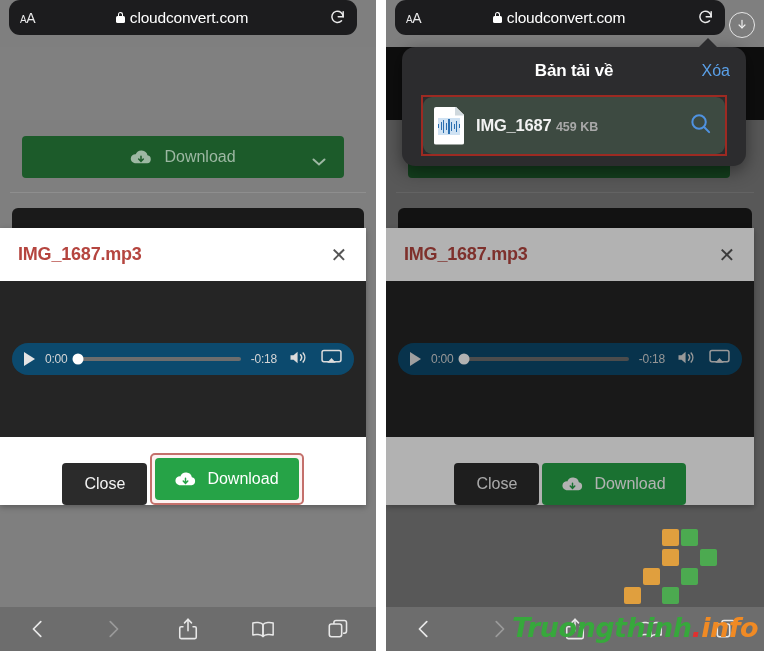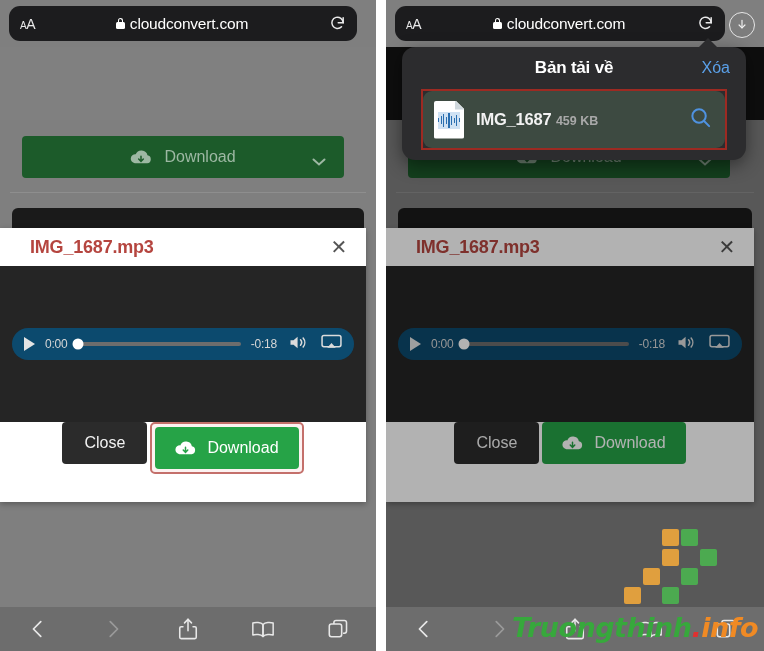--- a/index.html
+++ b/index.html
@@ -28,21 +28,21 @@
   .panel.right { left: 386px; width: 378px; }
 
   
   .safari-top {
     position: absolute; top: 0; left: 0; right: 0;
     height: 47px;
     background: #7f7f7f;
   }
   .addr-bar {
     position: absolute;
-    top: 6px; left: 9px;
+    top: 0; left: 9px;
     height: 35px;
     background: #1c1c1e;
     border-radius: 11px;
     display: flex; align-items: center;
     padding: 0 11px;
   }
   .panel.left .addr-bar  { width: 348px; }
   .panel.right .addr-bar { width: 330px; }
   .aa {
     color: #e9e9ea;
@@ -196,23 +196,23 @@
   
   .modal {
     position: absolute;
     left: 0; width: 366px;
     top: 228px;
     background: #ffffff;
     box-shadow: 0 2px 6px rgba(0,0,0,0.3);
   }
   .panel.right .modal { width: 368px; }
   .modal-head {
-    height: 38px;
+    height: 53px;
     display: flex; align-items: center;
-    padding: 0 16px 0 30px;
+    padding: 0 16px 0 18px;
     background: #fff;
   }
   .modal-title {
     flex: 1 1 auto;
     color: #b5453f;
     font-size: 18px;
     font-weight: 700;
     letter-spacing: -0.2px;
   }
   .modal-x {
@@ -262,22 +262,22 @@
     position: absolute;
     left: 0; top: 50%;
     transform: translate(-50%,-50%);
     width: 11px; height: 11px;
     border-radius: 50%;
     background: #fff;
   }
   .vol-ico, .airplay-ico { color: #dcdcdc; flex: 0 0 auto; }
   .modal-foot {
     background: #fff;
-    height: 80px;
-    display: flex; align-items: flex-start; justify-content: center;
+    height: 68px;
+    display: flex; align-items: flex-end; justify-content: center;
     gap: 3px;
     position: relative;
   }
   .btn {
     border: none;
     border-radius: 4px;
     font-size: 16px;
     height: 42px;
     display: flex; align-items: center; justify-content: center;
     cursor: pointer;
@@ -330,21 +330,21 @@
   .popover-arrow {
     position: absolute;
     top: -9px; right: 28px;
     width: 0; height: 0;
     border-left: 10px solid transparent;
     border-right: 10px solid transparent;
     border-bottom: 10px solid #2c2c2e;
   }
   .pop-head {
     position: relative;
-    height: 42px;
+    height: 48px;
     display: flex; align-items: center; justify-content: center;
   }
   .pop-title {
     color: #ffffff;
     font-size: 17px;
     font-weight: 700;
     letter-spacing: -0.2px;
   }
   .pop-clear {
     position: absolute;

